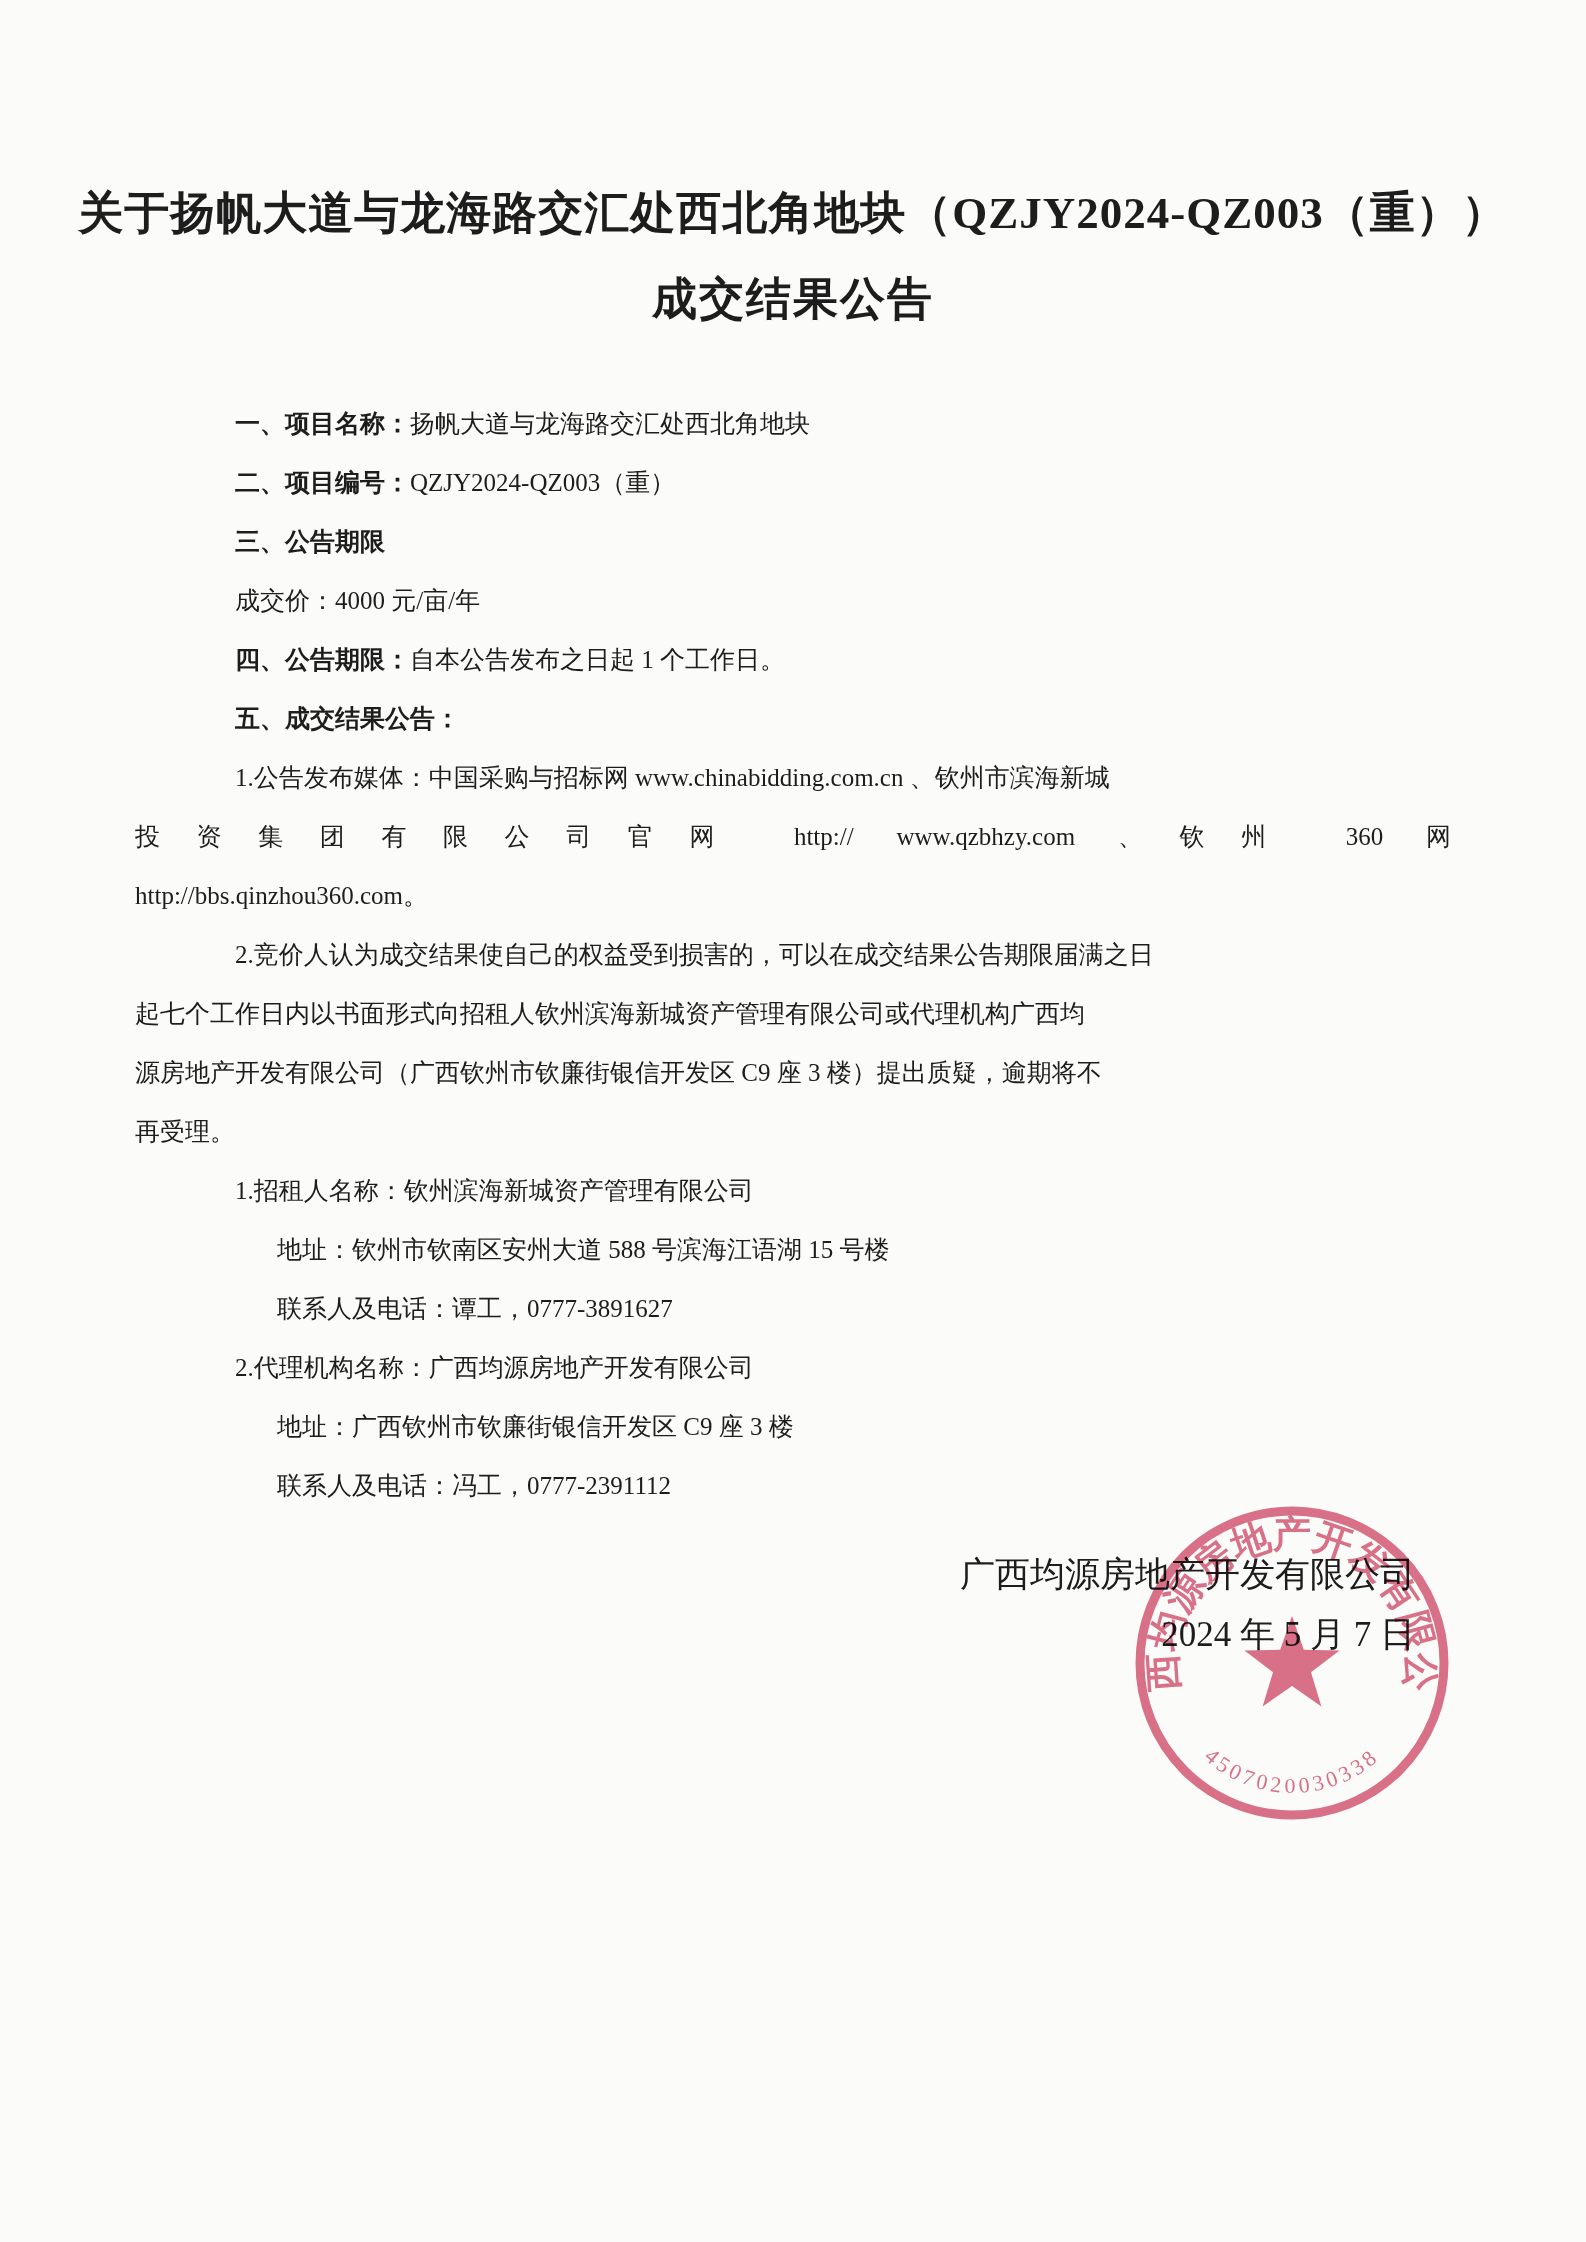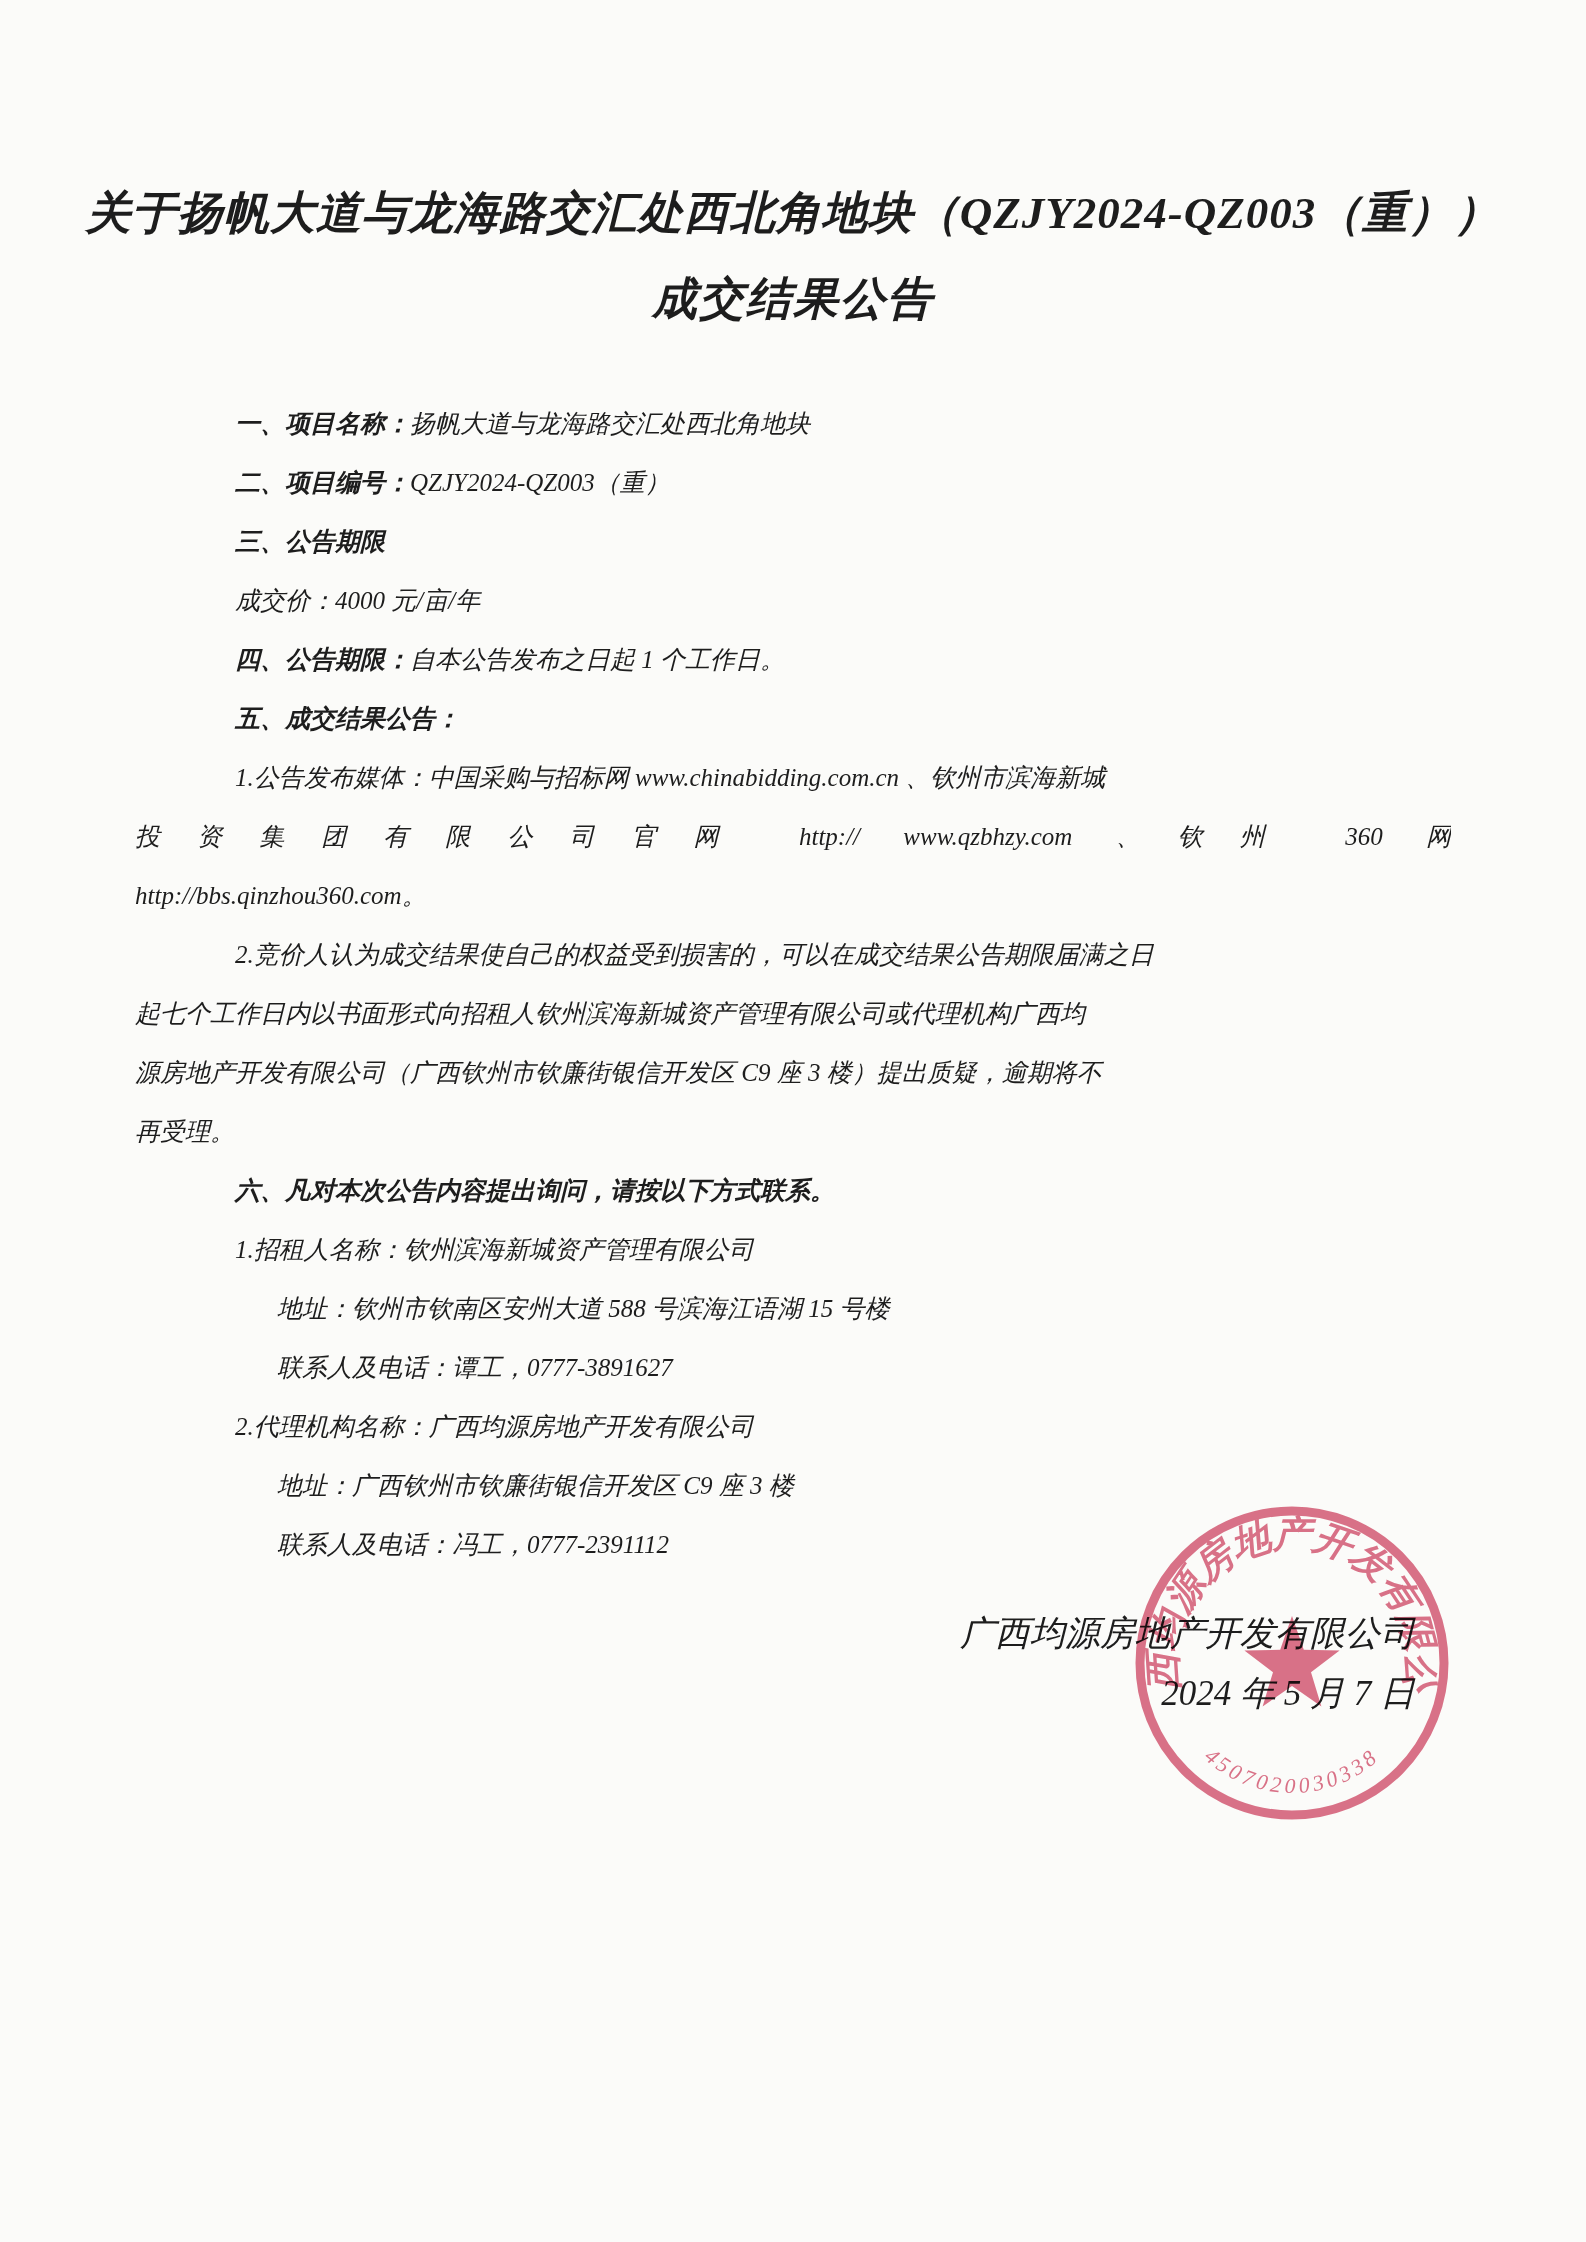--- a/index.html
+++ b/index.html
@@ -4,21 +4,20 @@
 <style>
   html,body { margin:0; padding:0; background:#e8e8e8; }
   .page {
     position:relative;
     width:1586px; height:2242px;
     margin:0 auto;
     background:#fbfbf9;
     font-family:"Liberation Serif","DejaVu Serif",serif;
     color:#1d1d1d;
     overflow:hidden;
-    font-style:italic;
   }
   .titles { padding-top:184px; text-align:center; font-weight:bold; }
   .title1 { font-size:45px; line-height:58px; letter-spacing:1px; }
   .title2 { font-size:45px; line-height:58px; margin-top:28px; letter-spacing:2px; }
   .body   { margin:66px 135px 0 135px; font-size:25px; }
   .line   { line-height:59px; height:59px; white-space:nowrap; }
   .ind-a  { padding-left:100px; }
   .ind-b  { padding-left:142px; }
   .b      { font-weight:bold; }
   .spread { white-space:normal; text-align:justify; text-align-last:justify; overflow:hidden; }
@@ -49,21 +48,20 @@
     <div class="line ind-a"><span>成交价：4000 元/亩/年</span></div>
     <div class="line ind-a"><span class="b">四、公告期限：</span><span>自本公告发布之日起 1 个工作日。</span></div>
     <div class="line ind-a"><span class="b">五、成交结果公告：</span></div>
     <div class="line ind-a"><span>1.公告发布媒体：中国采购与招标网 www.chinabidding.com.cn 、钦州市滨海新城</span></div>
     <div class="line spread"><span>投资集团有限公司官网 http:// www.qzbhzy.com 、钦州 360 网</span></div>
     <div class="line"><span>http://bbs.qinzhou360.com。</span></div>
     <div class="line ind-a"><span>2.竞价人认为成交结果使自己的权益受到损害的，可以在成交结果公告期限届满之日</span></div>
     <div class="line"><span>起七个工作日内以书面形式向招租人钦州滨海新城资产管理有限公司或代理机构广西均</span></div>
     <div class="line"><span>源房地产开发有限公司（广西钦州市钦廉街银信开发区 C9 座 3 楼）提出质疑，逾期将不</span></div>
     <div class="line"><span>再受理。</span></div>
-    <div class="line ind-a"><span class="b">六、凡对本次公告内容提出询问，请按以下方式联系。</span></div>
     <div class="line ind-a"><span>1.招租人名称：钦州滨海新城资产管理有限公司</span></div>
     <div class="line ind-b"><span>地址：钦州市钦南区安州大道 588 号滨海江语湖 15 号楼</span></div>
     <div class="line ind-b"><span>联系人及电话：谭工，0777-3891627</span></div>
     <div class="line ind-a"><span>2.代理机构名称：广西均源房地产开发有限公司</span></div>
     <div class="line ind-b"><span>地址：广西钦州市钦廉街银信开发区 C9 座 3 楼</span></div>
     <div class="line ind-b"><span>联系人及电话：冯工，0777-2391112</span></div>
   </div>
 
   <div class="sig">
     <div class="sig-line">广西均源房地产开发有限公司</div>

